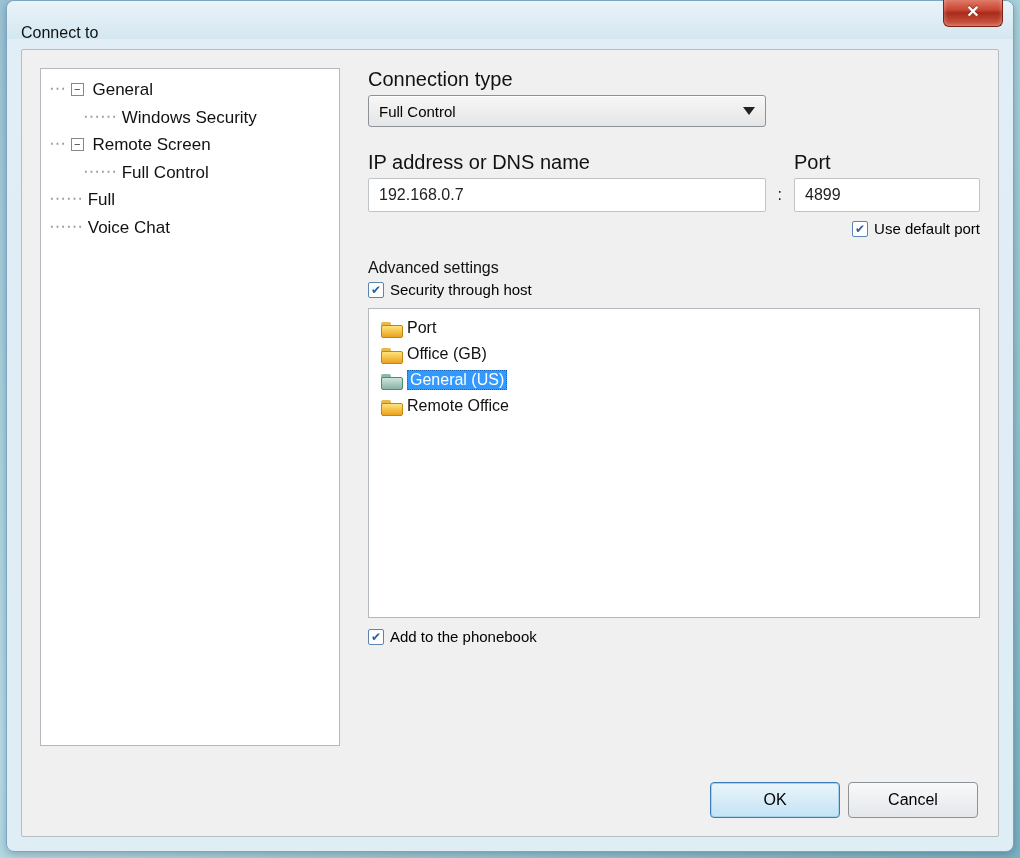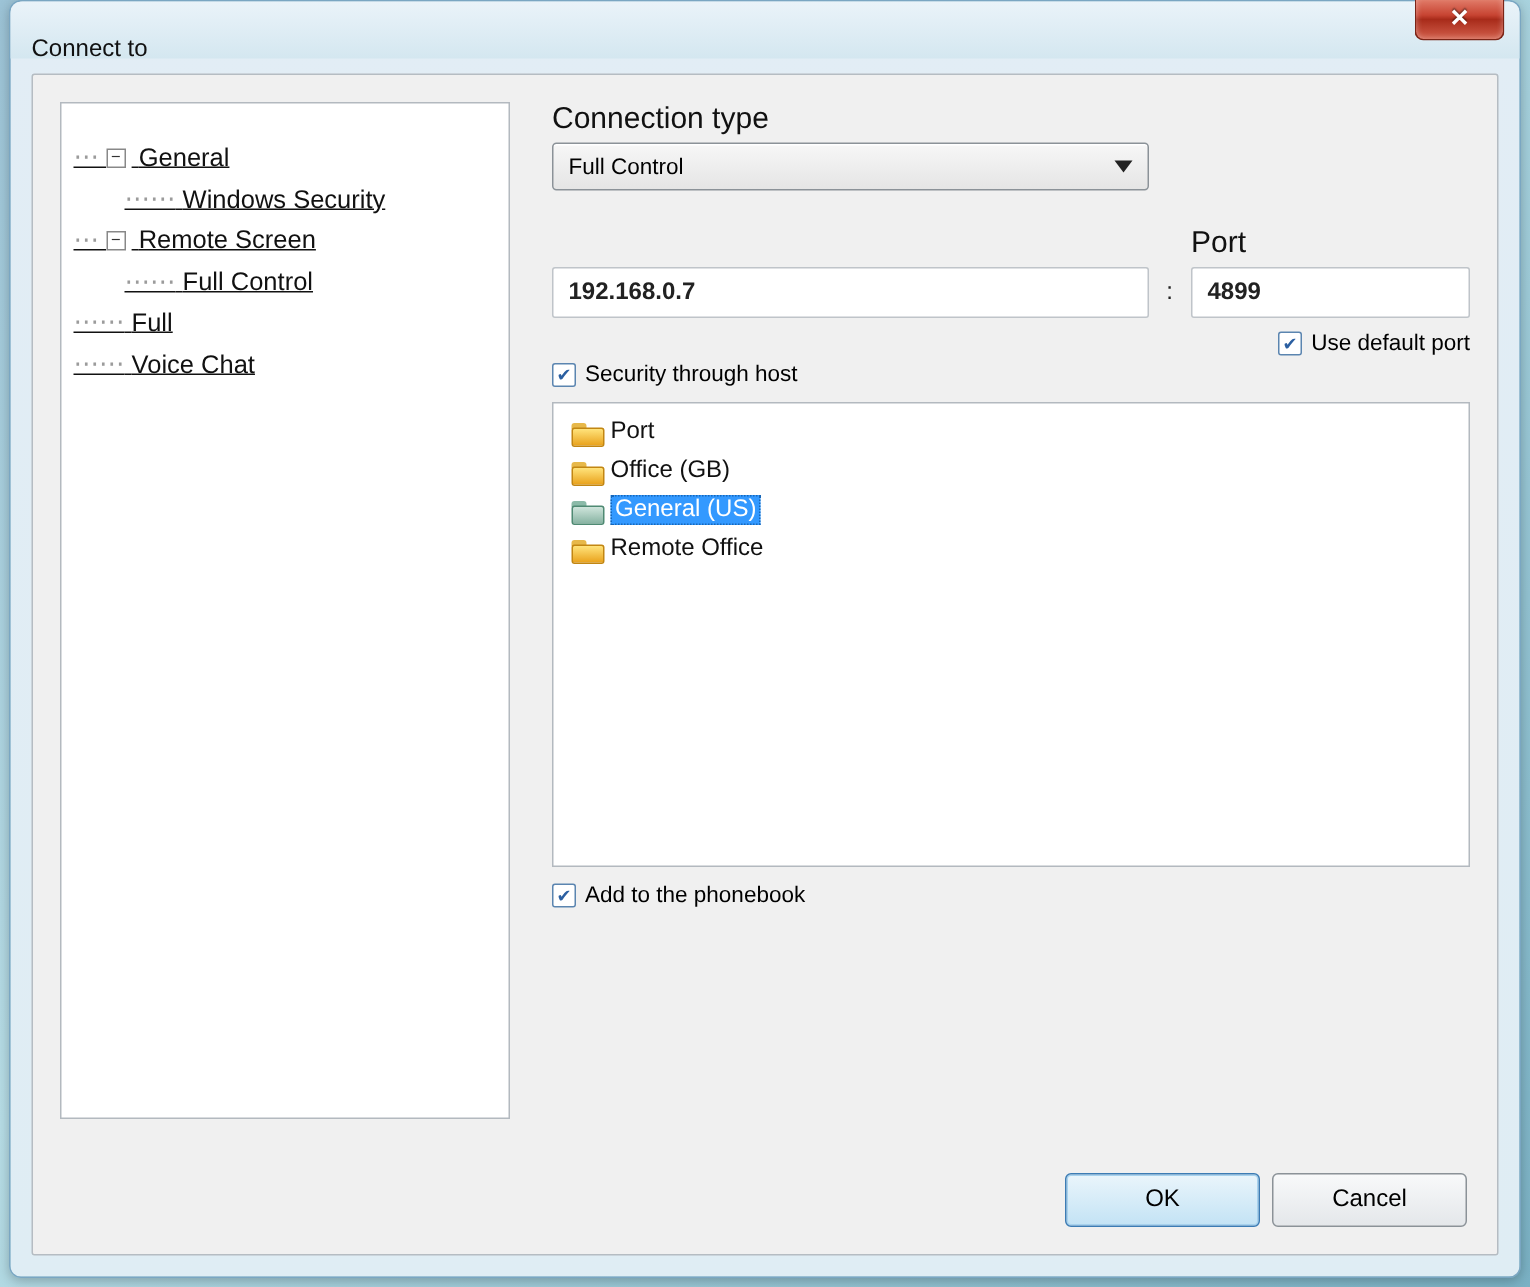--- a/index.html
+++ b/index.html
@@ -38,21 +38,21 @@
     position: absolute; left: 14px; top: 48px; right: 14px; bottom: 14px;
     background: #f0f0f0;
     border: 1px solid #b5bcc2;
     border-radius: 2px;
     display: flex; flex-direction: column;
   }
   .content { flex: 1; display: flex; padding: 18px 18px 0 18px; gap: 28px; }
   .tree-panel {
     width: 300px; height: 678px; background: #fff;
     border: 1px solid #b3b9bf;
-    padding: 22px 8px; font-size: 17px; color: #111; text-decoration: underline;
+    padding: 6px 8px; font-size: 17px; color: #111;
   }
   .tree-ul { list-style: none; }
   .tree-ul li { padding: 3px 0; white-space: nowrap; }
   .tree-ul li.child { padding-left: 34px; }
   .tree-ul li .dots { color: #9b9b9b; }
   .tree-toggle {
     display: inline-block; width: 13px; height: 13px;
     border: 1px solid #888; background: #fff; vertical-align: middle;
     text-align: center; line-height: 11px; font-size: 11px; color: #333;
     margin-right: 4px;
@@ -63,21 +63,21 @@
   .combo {
     width: 398px; height: 32px; background: linear-gradient(180deg,#f7f7f7 0%,#e5e5e5 100%);
     border: 1px solid #8b9298; border-radius: 3px;
     display: flex; align-items: center; padding: 0 10px;
     box-shadow: inset 0 1px 0 #fff;
     position: relative;
   }
   .combo .arrow { position: absolute; right: 10px; width: 0; height: 0; border-left:6px solid transparent; border-right:6px solid transparent; border-top:8px solid #222; }
   .textbox {
     height: 34px; background: #fff; border: 1px solid #bfc4c9; border-radius: 2px;
-    padding: 0 10px; display: flex; align-items: center; font-size: 16px; color: #222; font-weight: bold;
+    padding: 0 10px; display: flex; align-items: center; font-size: 16px; color: #222;
   }
   .row-inline { display: flex; align-items: flex-end; gap: 12px; margin-top: 24px; }
   .ip-block { flex: 1; }
   .port-block { width: 186px; }
   .colon { padding-bottom: 8px; font-size: 16px; color: #222; }
   .check-row { margin-top: 8px; display: flex; align-items: center; gap: 6px; }
   .checkbox {
     width: 16px; height: 16px; border: 1px solid #5b85b0; background: #fff;
     display: inline-flex; align-items: center; justify-content: center;
     font-size: 12px; color: #2b5fa1; border-radius: 2px;
@@ -172,40 +172,42 @@
       <div class="right-panel">
 
         <div class="field-label">Connection type</div>
         <div class="combo">
           <span>Full Control</span>
           <span class="arrow"></span>
         </div>
 
         <div class="row-inline">
           <div class="ip-block">
+            <div class="field-label">IP address or DNS name</div>
             <div class="textbox">
               <span>192.168.0.7</span>
             </div>
           </div>
           <div class="colon">:</div>
           <div class="port-block">
             <div class="field-label">Port</div>
             <div class="textbox">
               <span>4899</span>
             </div>
           </div>
         </div>
 
         <div style="display:flex; justify-content:flex-end;">
           <div class="check-row">
             <span class="checkbox">✔</span>
             <span>Use default port</span>
           </div>
         </div>
 
+        <div class="advanced-label">Advanced settings</div>
         <div class="check-row" style="margin-top:4px;">
           <span class="checkbox">✔</span>
           <span>Security through host</span>
         </div>
 
         <div class="host-list">
           <div class="host-item">
             <span class="folder-icon"></span>
             <span class="host-label">Port</span>
           </div>

